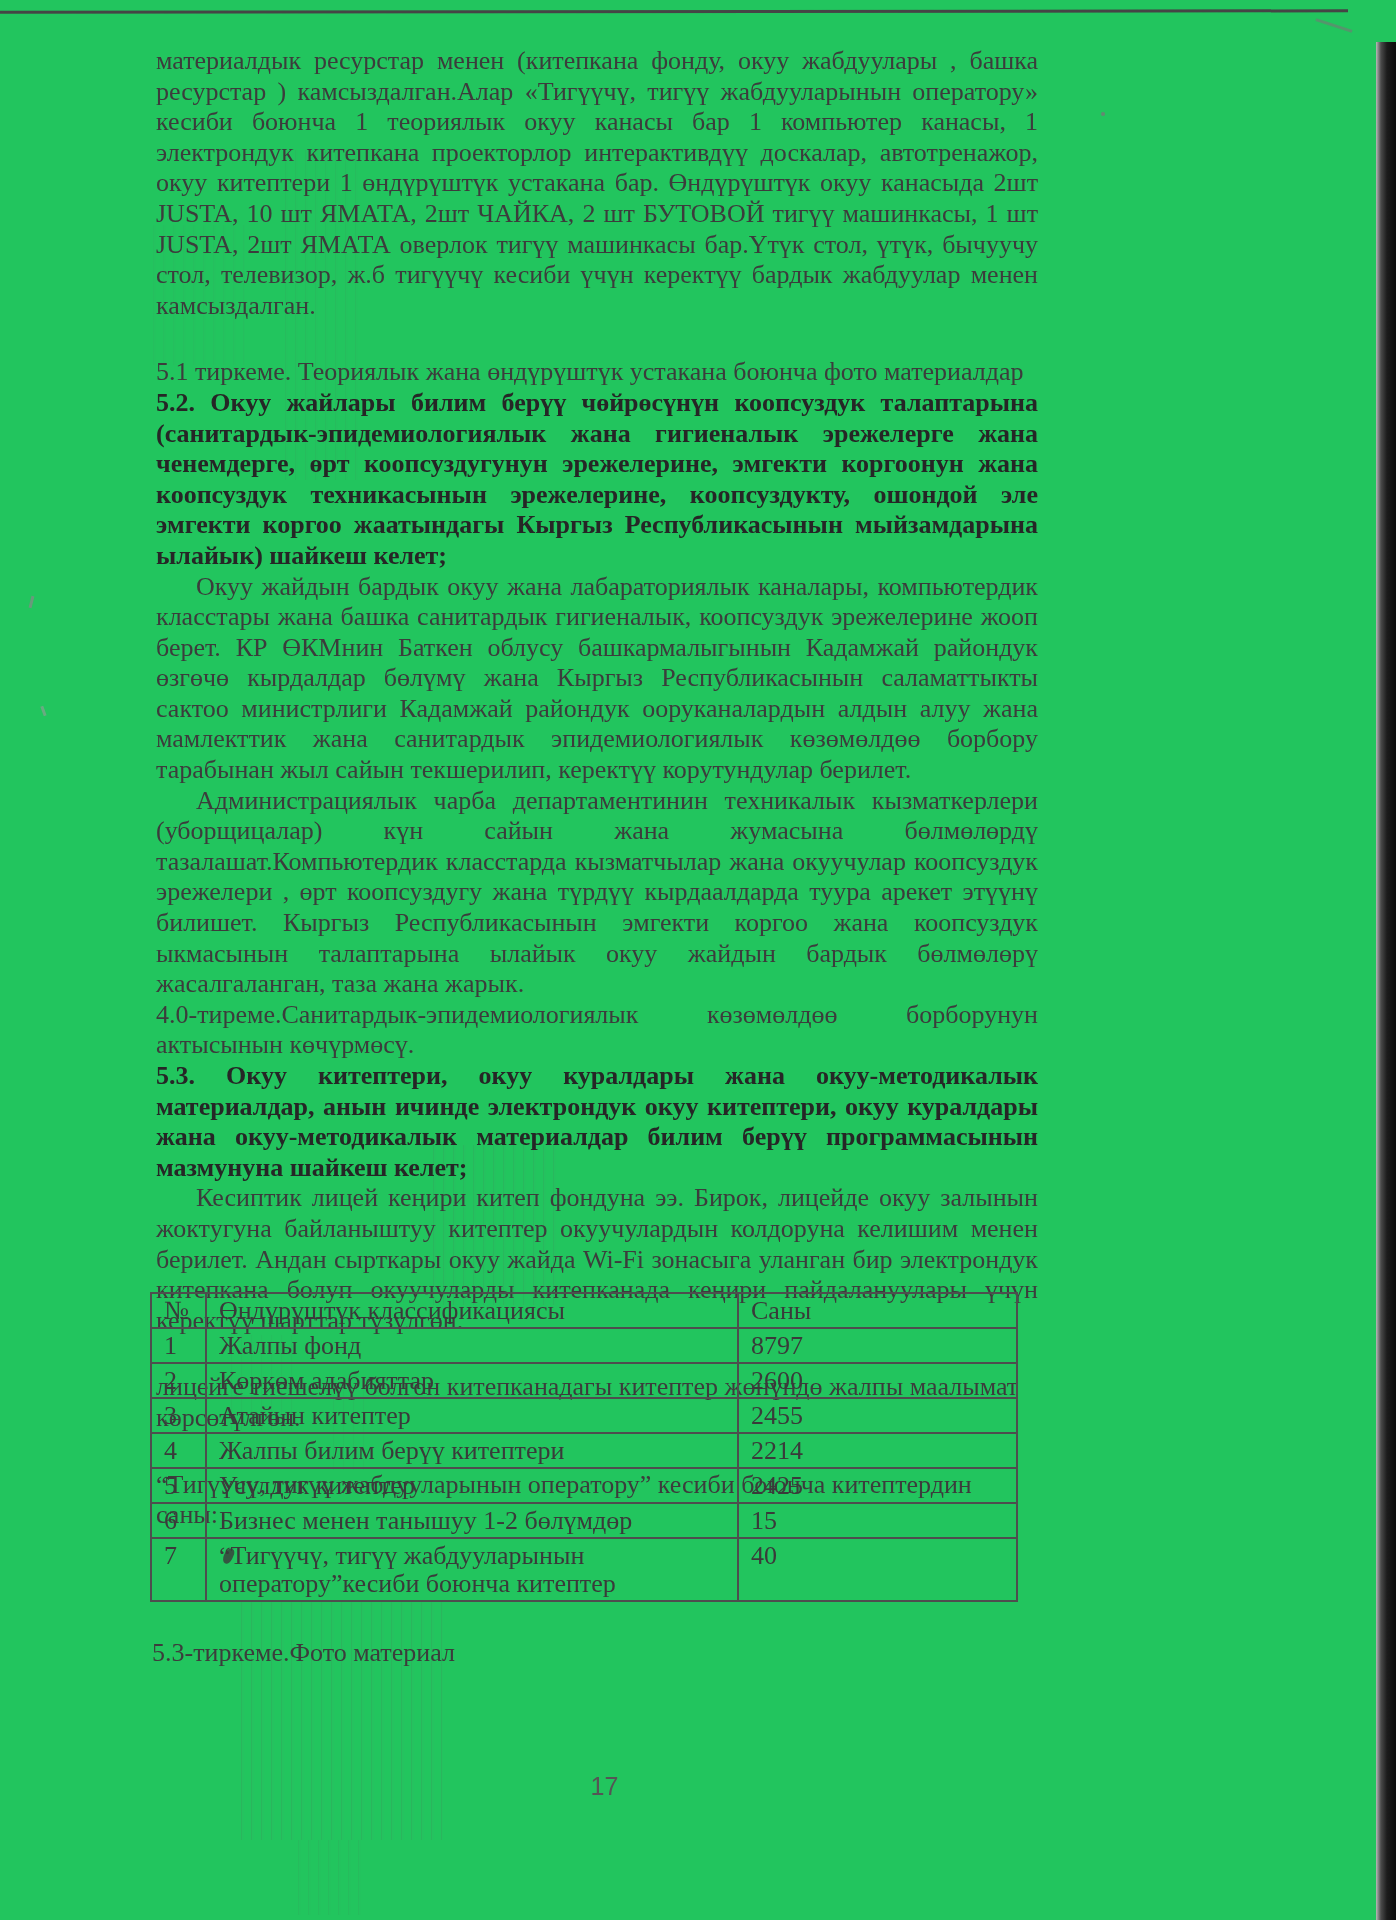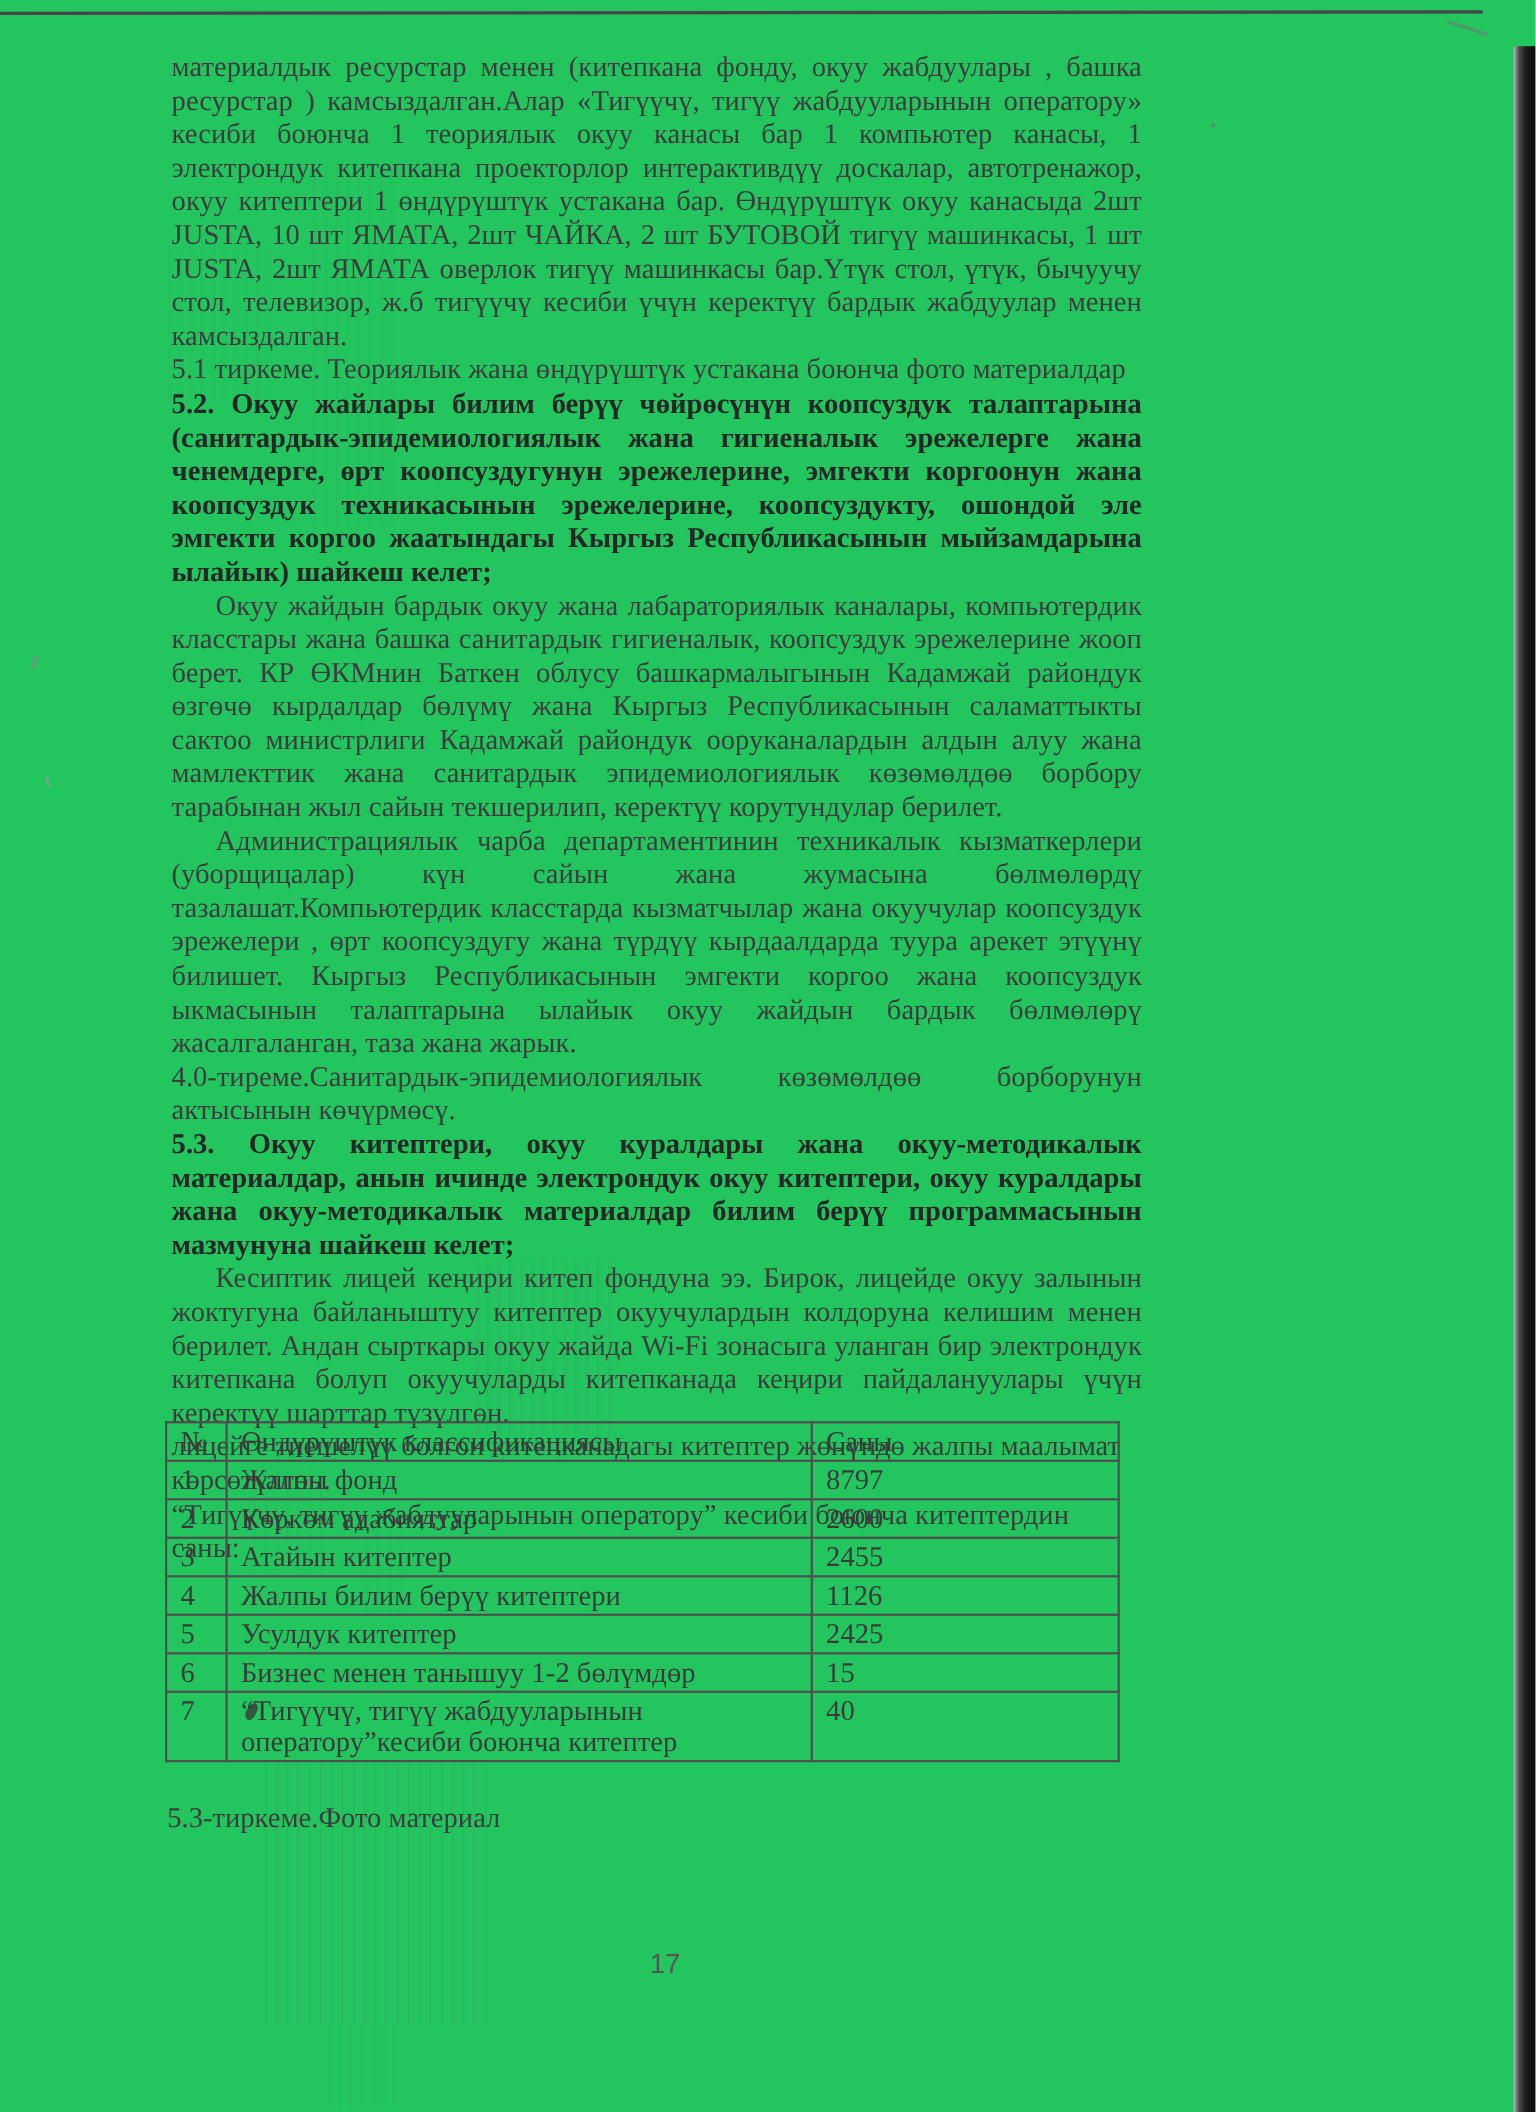--- a/index.html
+++ b/index.html
@@ -12,21 +12,21 @@
     color:#3c3c3c;
   }
   
   .upper-text{
     position:absolute;top:46px;left:156px;width:882px;
     font-size:26px;line-height:30.6px;
   }
   .upper-text p{margin:0;padding:0;text-align:justify;}
   p.indent{text-indent:40px;}
   p.bold{font-weight:bold;color:#262626;}
-  p.plainline{text-align:left;}
+  p.plainline{text-align:left;margin-top:36px;}
   
   .table-wrap{position:absolute;top:1292px;left:150px;}
   table.books{
     border-collapse:collapse;
     font-size:26px;line-height:28px;color:#3a3a3a;
     width:866px;table-layout:fixed;
   }
   table.books td,table.books th{
     border:2px solid #4e4e4e;
     font-weight:normal;text-align:left;vertical-align:top;
@@ -149,21 +149,21 @@
         <td>2600</td>
       </tr>
       <tr>
         <td>3</td>
         <td>Атайын китептер</td>
         <td>2455</td>
       </tr>
       <tr>
         <td>4</td>
         <td>Жалпы билим берүү китептери</td>
-        <td>1126</td>
+        <td>2214</td>
       </tr>
       <tr>
         <td>5</td>
         <td>Усулдук китептер</td>
         <td>2425</td>
       </tr>
       <tr>
         <td>6</td>
         <td>Бизнес менен танышуу 1-2 бөлүмдөр</td>
         <td>15</td>

